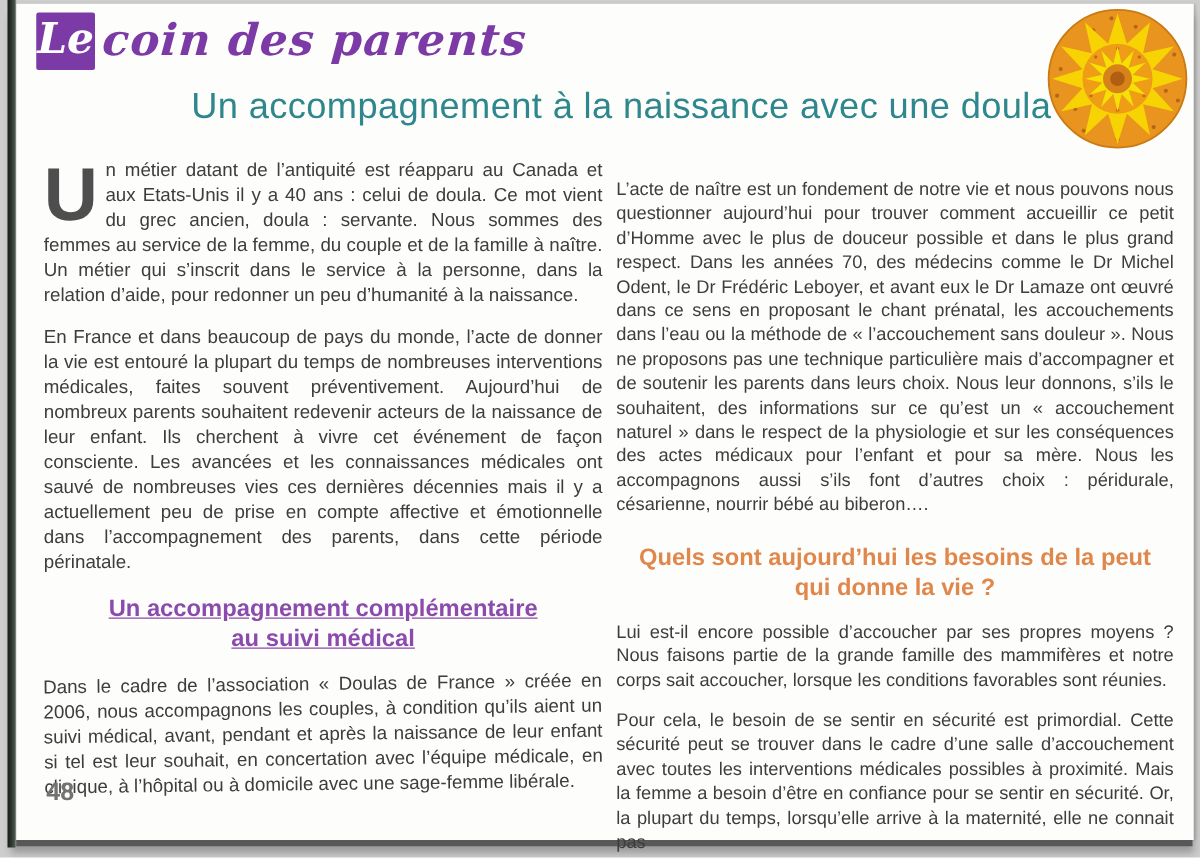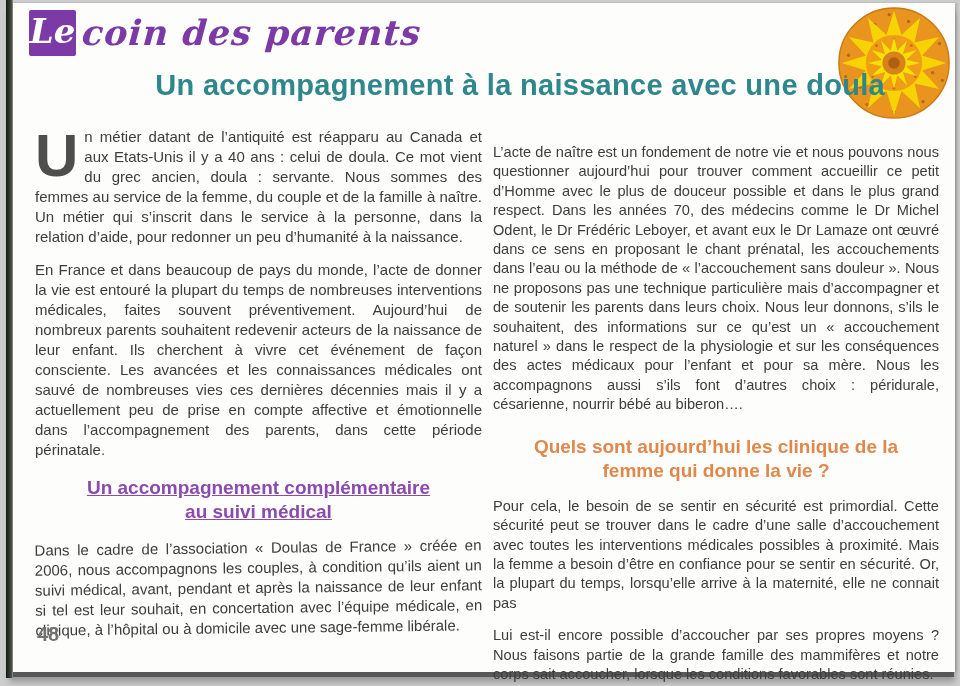--- a/index.html
+++ b/index.html
@@ -27,22 +27,22 @@
   .badge span {
     color:#ffffff; font-family:"DejaVu Serif", serif; font-style:italic; font-weight:bold;
     font-size:34px; line-height:34px; transform:translateY(-2px);
   }
   .script-title {
     color:#7b3aa5; font-family:"DejaVu Serif", serif; font-style:italic; font-weight:bold;
     font-size:35px; line-height:46px; margin-left:6px; letter-spacing:1px;
     transform:skewX(-4deg);
   }
   .article-title {
-    position:absolute; top:66px; left:100px; right:70px; text-align:right;
-    color:#2e878c; font-weight:bold; font-size:29px; letter-spacing:.3px;
+    position:absolute; top:66px; left:100px; right:70px; text-align:center;
+    color:#2e878c; font-weight:normal; font-size:29px; letter-spacing:.3px;
   }
   .mandala { position:absolute; top:2px; right:3px; width:116px; height:116px; }
   
   .col { position:absolute; color:#3d3d3d; text-align:justify; }
   .col-left  { left:26px;  top:124px; width:447px; font-size:15px; line-height:20px; }
   .col-right { left:484px; top:140px; width:446px; font-size:14.6px; line-height:19.4px; }
   .col p { margin-bottom:13px; }
   .dropcap {
     float:left; font-size:60px; line-height:50px; font-weight:bold; color:#4e4e4e;
     padding:4px 8px 0 0; letter-spacing:-2px;
@@ -108,20 +108,20 @@
 
   <div class="col col-left">
     <p><span class="dropcap">U</span><span>n métier datant de l’antiquité est réapparu au Canada et aux Etats-Unis il y a 40 ans : celui de doula. Ce mot vient du grec ancien, doula : servante. Nous sommes des femmes au service de la femme, du couple et de la famille à naître. Un métier qui s’inscrit dans le service à la personne, dans la relation d’aide, pour redonner un peu d’humanité à la naissance.</span></p>
     <p>En France et dans beaucoup de pays du monde, l’acte de donner la vie est entouré la plupart du temps de nombreuses interventions médicales, faites souvent préventivement. Aujourd’hui de nombreux parents souhaitent redevenir acteurs de la naissance de leur enfant. Ils cherchent à vivre cet événement de façon consciente. Les avancées et les connaissances médicales ont sauvé de nombreuses vies ces dernières décennies mais il y a actuellement peu de prise en compte affective et émotionnelle dans l’accompagnement des parents, dans cette période périnatale.</p>
     <div class="heading heading-purple">Un accompagnement complémentaire au suivi médical</div>
     <p class="tilt">Dans le cadre de l’association « Doulas de France » créée en 2006, nous accompagnons les couples, à condition qu’ils aient un suivi médical, avant, pendant et après la naissance de leur enfant si tel est leur souhait, en concertation avec l’équipe médicale, en clinique, à l’hôpital ou à domicile avec une sage-femme libérale.</p>
   </div>
 
   <div class="col col-right">
     <p>L’acte de naître est un fondement de notre vie et nous pouvons nous questionner aujourd’hui pour trouver comment accueillir ce petit d’Homme avec le plus de douceur possible et dans le plus grand respect. Dans les années 70, des médecins comme le Dr Michel Odent, le Dr Frédéric Leboyer, et avant eux le Dr Lamaze ont œuvré dans ce sens en proposant le chant prénatal, les accouchements dans l’eau ou la méthode de « l’accouchement sans douleur ». Nous ne proposons pas une technique particulière mais d’accompagner et de soutenir les parents dans leurs choix. Nous leur donnons, s’ils le souhaitent, des informations sur ce qu’est un « accouchement naturel » dans le respect de la physiologie et sur les conséquences des actes médicaux pour l’enfant et pour sa mère. Nous les accompagnons aussi s’ils font d’autres choix : péridurale, césarienne, nourrir bébé au biberon….</p>
-    <div class="heading heading-orange">Quels sont aujourd’hui les clinique de la femme qui donne la vie ?</div>
+    <div class="heading heading-orange">Quels sont aujourd’hui les besoins de la peut qui donne la vie ?</div>
+    <p>Lui est-il encore possible d’accoucher par ses propres moyens ? Nous faisons partie de la grande famille des mammifères et notre corps sait accoucher, lorsque les conditions favorables sont réunies.</p>
     <p>Pour cela, le besoin de se sentir en sécurité est primordial. Cette sécurité peut se trouver dans le cadre d’une salle d’accouchement avec toutes les interventions médicales possibles à proximité. Mais la femme a besoin d’être en confiance pour se sentir en sécurité. Or, la plupart du temps, lorsqu’elle arrive à la maternité, elle ne connait pas</p>
-    <p>Lui est-il encore possible d’accoucher par ses propres moyens ? Nous faisons partie de la grande famille des mammifères et notre corps sait accoucher, lorsque les conditions favorables sont réunies.</p>
   </div>
 
   <div class="page-number">48</div>
 
 </div>
 
 </body></html>

